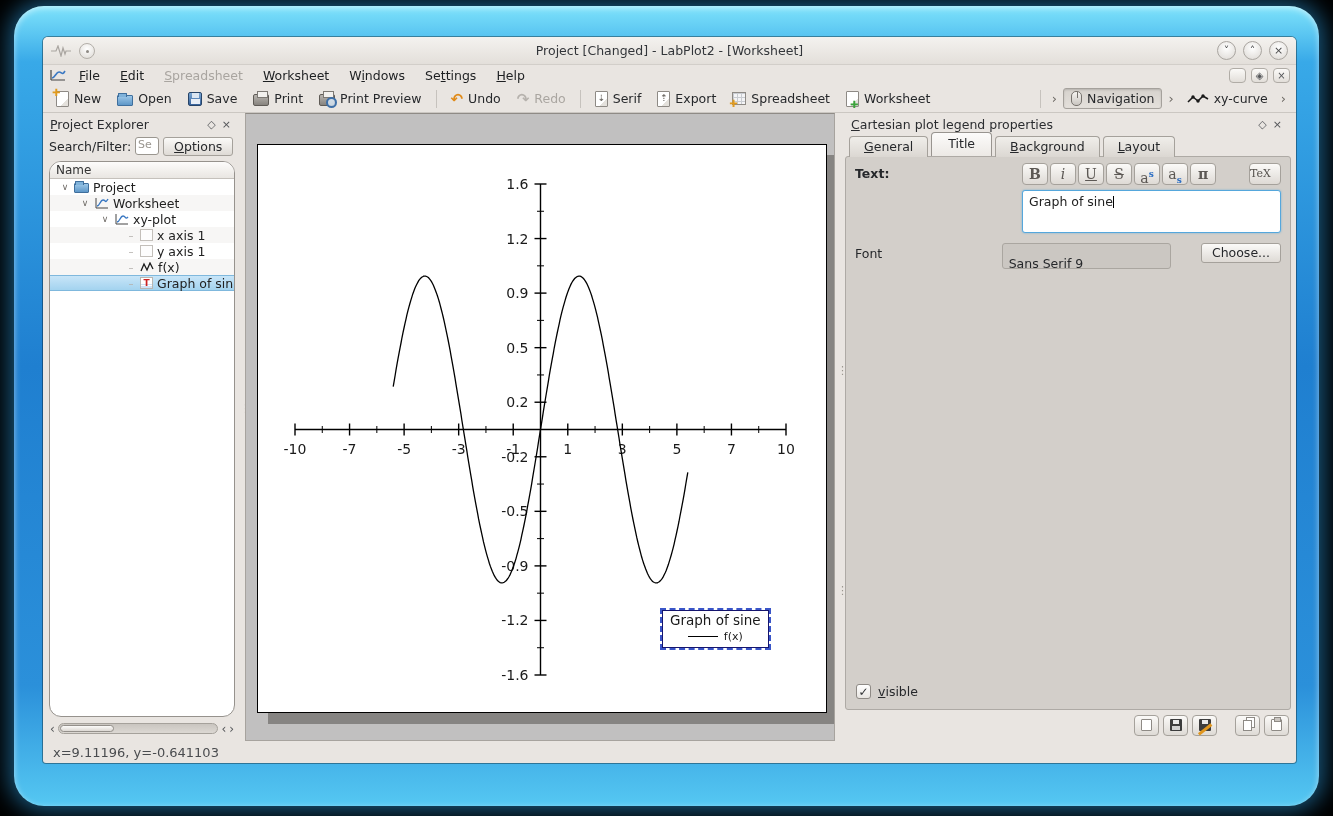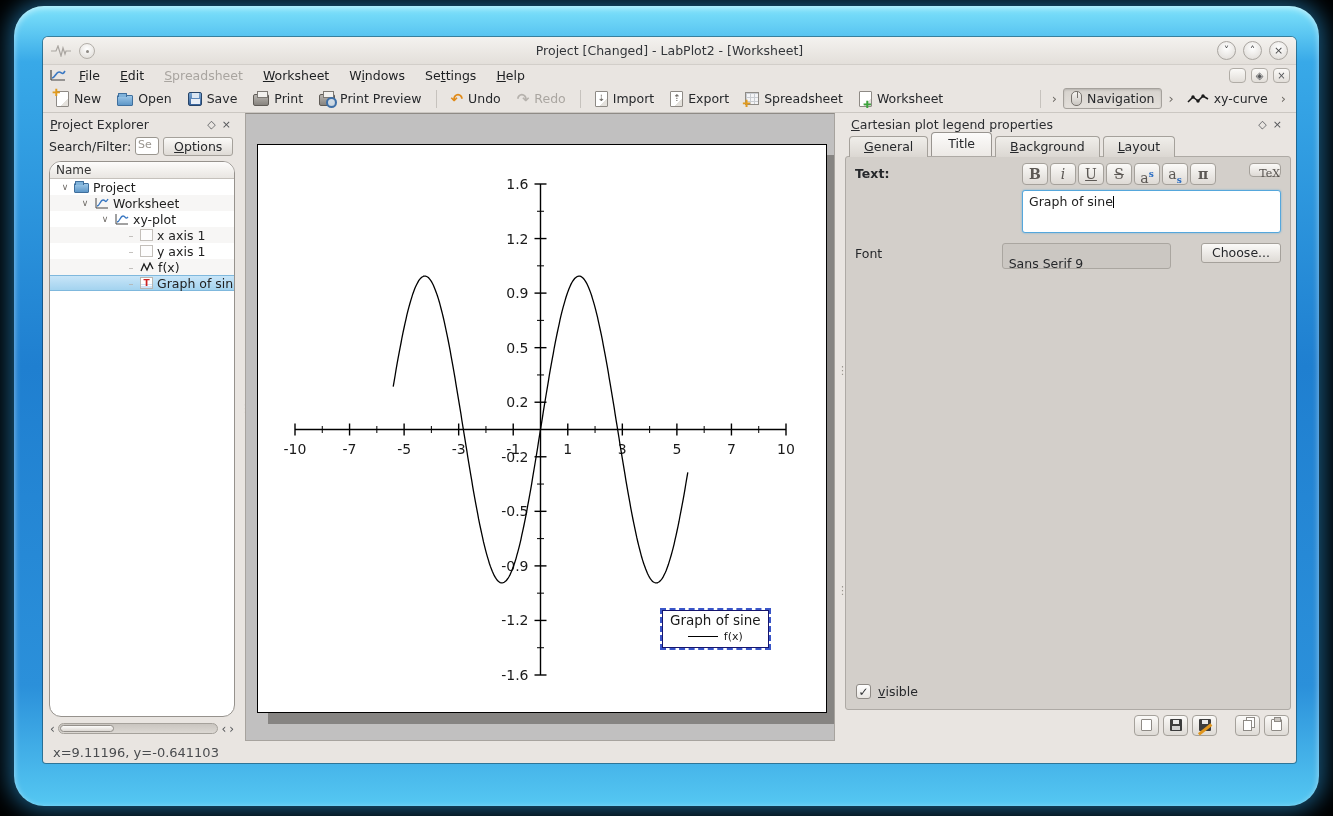--- a/index.html
+++ b/index.html
@@ -146,22 +146,22 @@
   .prop-frame { flex:1; border:1px solid #aeaaa5; border-radius:3px; background:#d3cfca;
     display:flex; flex-direction:column; padding:6px 9px; min-height:0;}
   .prow { display:flex; align-items:flex-start;gap:24px;}
   .plabel { width:143px; font-size:12.5px; color:#26282b; padding-top:3px;}
   .plabel.bold { font-weight:bold; }
   .fmt-group { display:flex; gap:2px;}
   .fmtbtn { width:26px; height:22px; border:1px solid #a5a19b; border-radius:4px;
     background:linear-gradient(180deg,#fbfaf8,#dedad5); text-align:center;
     font-family:"DejaVu Serif","Liberation Serif",serif; font-size:14px; color:#5c5854; line-height:20px;}
   .fmtbtn .mark { color:#2d6fc4; font-size:9px; font-weight:bold;}
-  .texbtn { margin-left:auto; width:32px; height:14px; border:1px solid #a5a19b; border-radius:4px;
-    background:linear-gradient(180deg,#fbfaf8,#dedad5); text-align:right;
+  .texbtn { margin-left:auto; width:32px; height:22px; border:1px solid #a5a19b; border-radius:4px;
+    background:linear-gradient(180deg,#fbfaf8,#dedad5); text-align:left;
     font-family:"DejaVu Serif","Liberation Serif",serif; font-size:11px; color:#55514d; line-height:20px;}
   .ta-row { margin-top:5px;}
   .textarea { flex:1; height:43px; background:#fff; border:1px solid #55a7dc; border-radius:3px;
     box-shadow:0 0 2px rgba(85,167,220,.8); font-size:12.5px; color:#222; padding:3px 6px;}
   .caret { display:inline-block; width:1px; height:12px; background:#000; vertical-align:-2px;}
   .font-row { margin-top:10px;}
   .lineedit { width:195px; height:19px; border:1px solid #aaa6a0; border-radius:3px;
     background:#cbc7c2; font-size:12.5px; color:#26282b; padding:12px 6px;}
   .choose-btn { margin-left:6px; width:83px; height:20px; font-size:12.5px;}
   .color-row { margin-top:8px;}
@@ -262,21 +262,21 @@
         </div>
     <div class="tbtn disabled">
       <span class="i-redo">↷</span>
       <span>Redo</span>
         </div>
     <div class="tsep"></div>
     <div class="tbtn">
       <span class="i-page">
             <span class="badge arrow">⇣</span>
           </span>
-      <span>Import</span>
+      <span>Serif</span>
         </div>
     <div class="tbtn">
       <span class="i-page">
             <span class="badge arrow">⇡</span>
           </span>
       <span>Export</span>
         </div>
     <div class="tbtn">
       <span class="i-grid">
             <span class="badge orange" style="left:-4px;bottom:-4px;top:auto;">✚</span>

